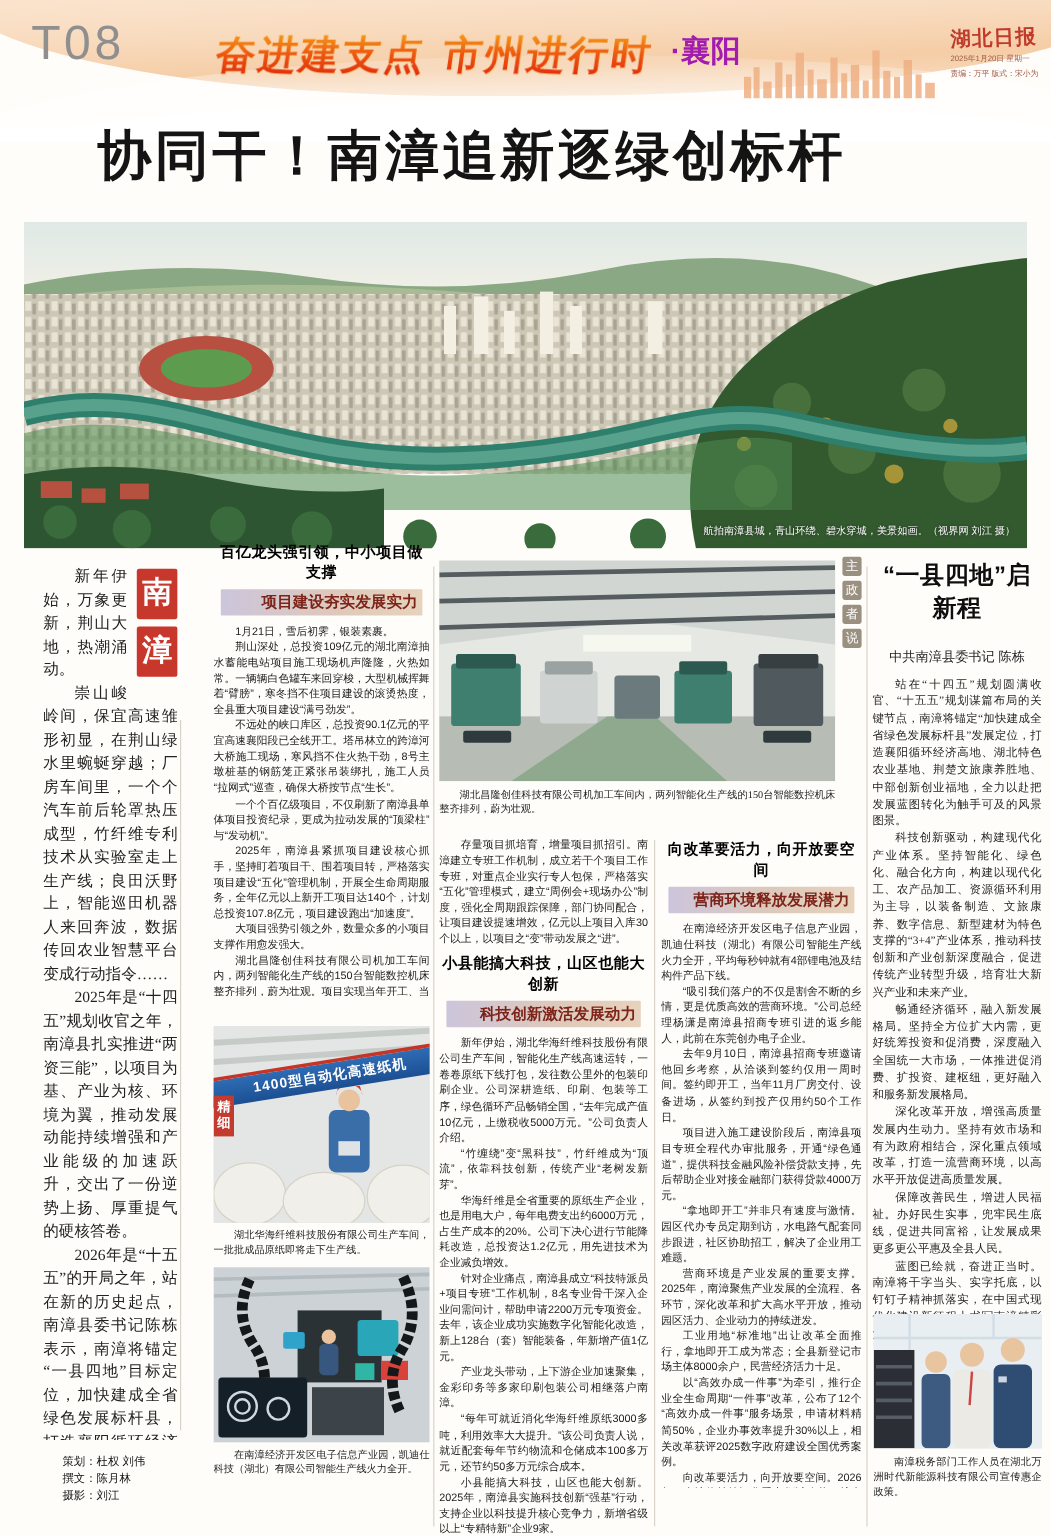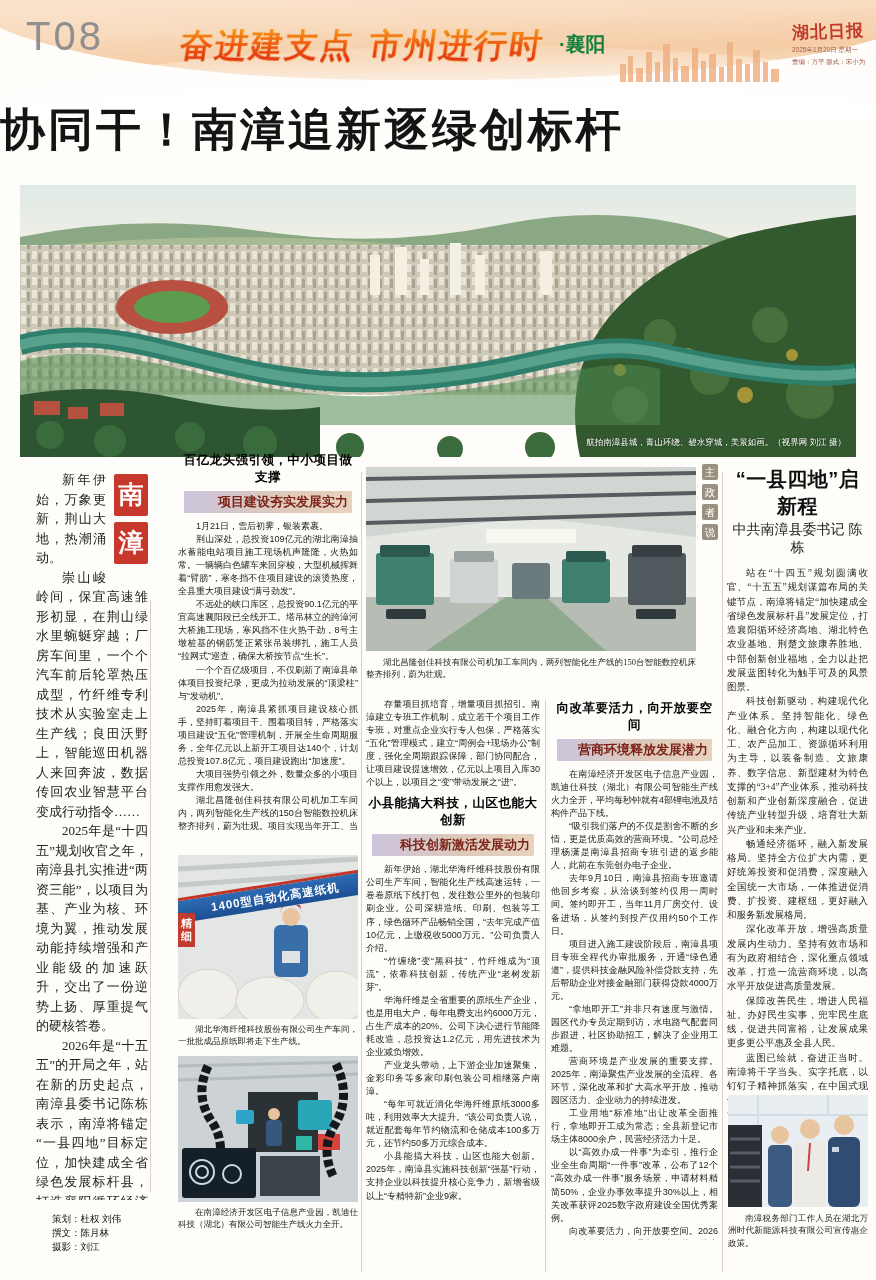--- a/index.html
+++ b/index.html
@@ -18,30 +18,30 @@
              border-radius:50% 50% 0 0/70px 40px 0 0;}
   .pageno{position:absolute;left:26px;top:14px;font-size:40px;font-weight:300;color:#8f8f8f;
           letter-spacing:3px;}
   .banner{position:absolute;left:180px;top:24px;white-space:nowrap;}
   .banner-main{display:inline-block;font-size:33px;font-weight:900;transform:skewX(-8deg);
                background:linear-gradient(180deg,#f6a21c 5%,#ee5a10 45%,#e02a0c 90%);
                -webkit-background-clip:text;background-clip:text;color:#e0300d;
                -webkit-text-fill-color:transparent;
                filter:drop-shadow(1.5px 1.5px 0 rgba(250,215,150,.9));
                letter-spacing:2px;margin-right:10px;}
-  .banner-region{display:inline-block;font-size:20px;font-weight:700;color:#15803d;
+  .banner-region{display:inline-block;font-size:25px;font-weight:700;color:#a21caf;
                  vertical-align:6px;}
   .skyline{position:absolute;left:618px;top:34px;}
   .masthead{position:absolute;left:792px;top:20px;width:80px;}
   .masthead-name{font-family:"Liberation Serif",serif;font-weight:bold;font-size:17px;
                  color:#c03a2b;letter-spacing:1px;transform:rotate(-2deg);}
   .masthead-sub{font-size:6.5px;color:#a05a48;line-height:1.5;margin-top:2px;white-space:nowrap;}
 
   
-  .headline{position:absolute;left:0;top:100px;width:705px;margin:0;text-align:left;
+  .headline{position:absolute;left:0;top:100px;width:705px;margin:0;text-align:right;
             font-family:"Liberation Serif",serif;font-weight:bold;font-size:45px;color:#141414;
             letter-spacing:3px;}
 
   
   .hero{position:absolute;left:20px;top:185px;width:836px;height:272px;overflow:hidden;}
   .hero-caption{position:absolute;right:10px;bottom:8px;font-size:8.5px;color:#fff;
                 text-shadow:0 0 2px rgba(0,0,0,.6);}
 
   
   .vrule{position:absolute;width:1px;background:#d9d2c7;}
@@ -93,21 +93,21 @@
       background:#c23b2e;color:#fff;font-size:11px;font-weight:bold;text-align:center;
       line-height:1.2;}
 
   
   .v-label{position:absolute;left:702px;top:464px;width:16px;}
   .v-label span{display:block;width:16px;height:16px;margin-bottom:4px;background:#9a9080;
       color:#fff;font-size:10.5px;line-height:16px;text-align:center;border-radius:2px;}
   #col5{position:absolute;left:727px;top:466px;width:141px;}
   .op-title{margin:0;font-size:20px;font-weight:bold;text-align:center;color:#0e0e0e;
             letter-spacing:.5px;}
-  .op-byline{margin:1px 0 9px;font-size:14px;text-align:center;color:#222;}
+  .op-byline{margin:20px 0 9px;font-size:11px;text-align:center;color:#222;}
   .op-body{height:552px;overflow:hidden;}
   .op-body p{margin:0;font-family:"Liberation Serif",serif;font-size:9.5px;line-height:1.5;
              text-align:justify;text-indent:2em;color:#1e1e1e;}
 </style>
 </head>
 <body>
 
 <div id="page">
 
   <div class="header-band">
@@ -284,20 +284,21 @@
   <div id="col3">
     <div class="body-text" style="margin-bottom:6px;">
       <p>存量项目抓培育，增量项目抓招引。南漳建立专班工作机制，成立若干个项目工作专班，对重点企业实行专人包保，严格落实“五化”管理模式，建立“周例会+现场办公”制度，强化全周期跟踪保障，部门协同配合，让项目建设提速增效，亿元以上项目入库30个以上，以项目之“变”带动发展之“进”。</p>
     </div>
     <div class="kicker">小县能搞大科技，山区也能大创新</div>
     <div class="sec-box">科技创新激活发展动力</div>
     <div class="body-text">
       <p>新年伊始，湖北华海纤维科技股份有限公司生产车间，智能化生产线高速运转，一卷卷原纸下线打包，发往数公里外的包装印刷企业。公司深耕造纸、印刷、包装等工序，绿色循环产品畅销全国，“去年完成产值10亿元，上缴税收5000万元。”公司负责人介绍。</p>
       <p>“竹缠绕”变“黑科技”，竹纤维成为“顶流”，依靠科技创新，传统产业“老树发新芽”。</p>
       <p>华海纤维是全省重要的原纸生产企业，也是用电大户，每年电费支出约6000万元，占生产成本的20%。公司下决心进行节能降耗改造，总投资达1.2亿元，用先进技术为企业减负增效。</p>
+      <p>针对企业痛点，南漳县成立“科技特派员+项目专班”工作机制，8名专业骨干深入企业问需问计，帮助申请2200万元专项资金。去年，该企业成功实施数字化智能化改造，新上128台（套）智能装备，年新增产值1亿元。</p>
       <p>产业龙头带动，上下游企业加速聚集，金彩印务等多家印刷包装公司相继落户南漳。</p>
       <p>“每年可就近消化华海纤维原纸3000多吨，利用效率大大提升。”该公司负责人说，就近配套每年节约物流和仓储成本100多万元，还节约50多万元综合成本。</p>
       <p>小县能搞大科技，山区也能大创新。2025年，南漳县实施科技创新“强基”行动，支持企业以科技提升核心竞争力，新增省级以上“专精特新”企业9家。</p>
 
     </div>
   </div>
 
   <div id="col4">
     <div class="kicker">向改革要活力，向开放要空间</div>
     <div class="sec-box">营商环境释放发展潜力</div>

